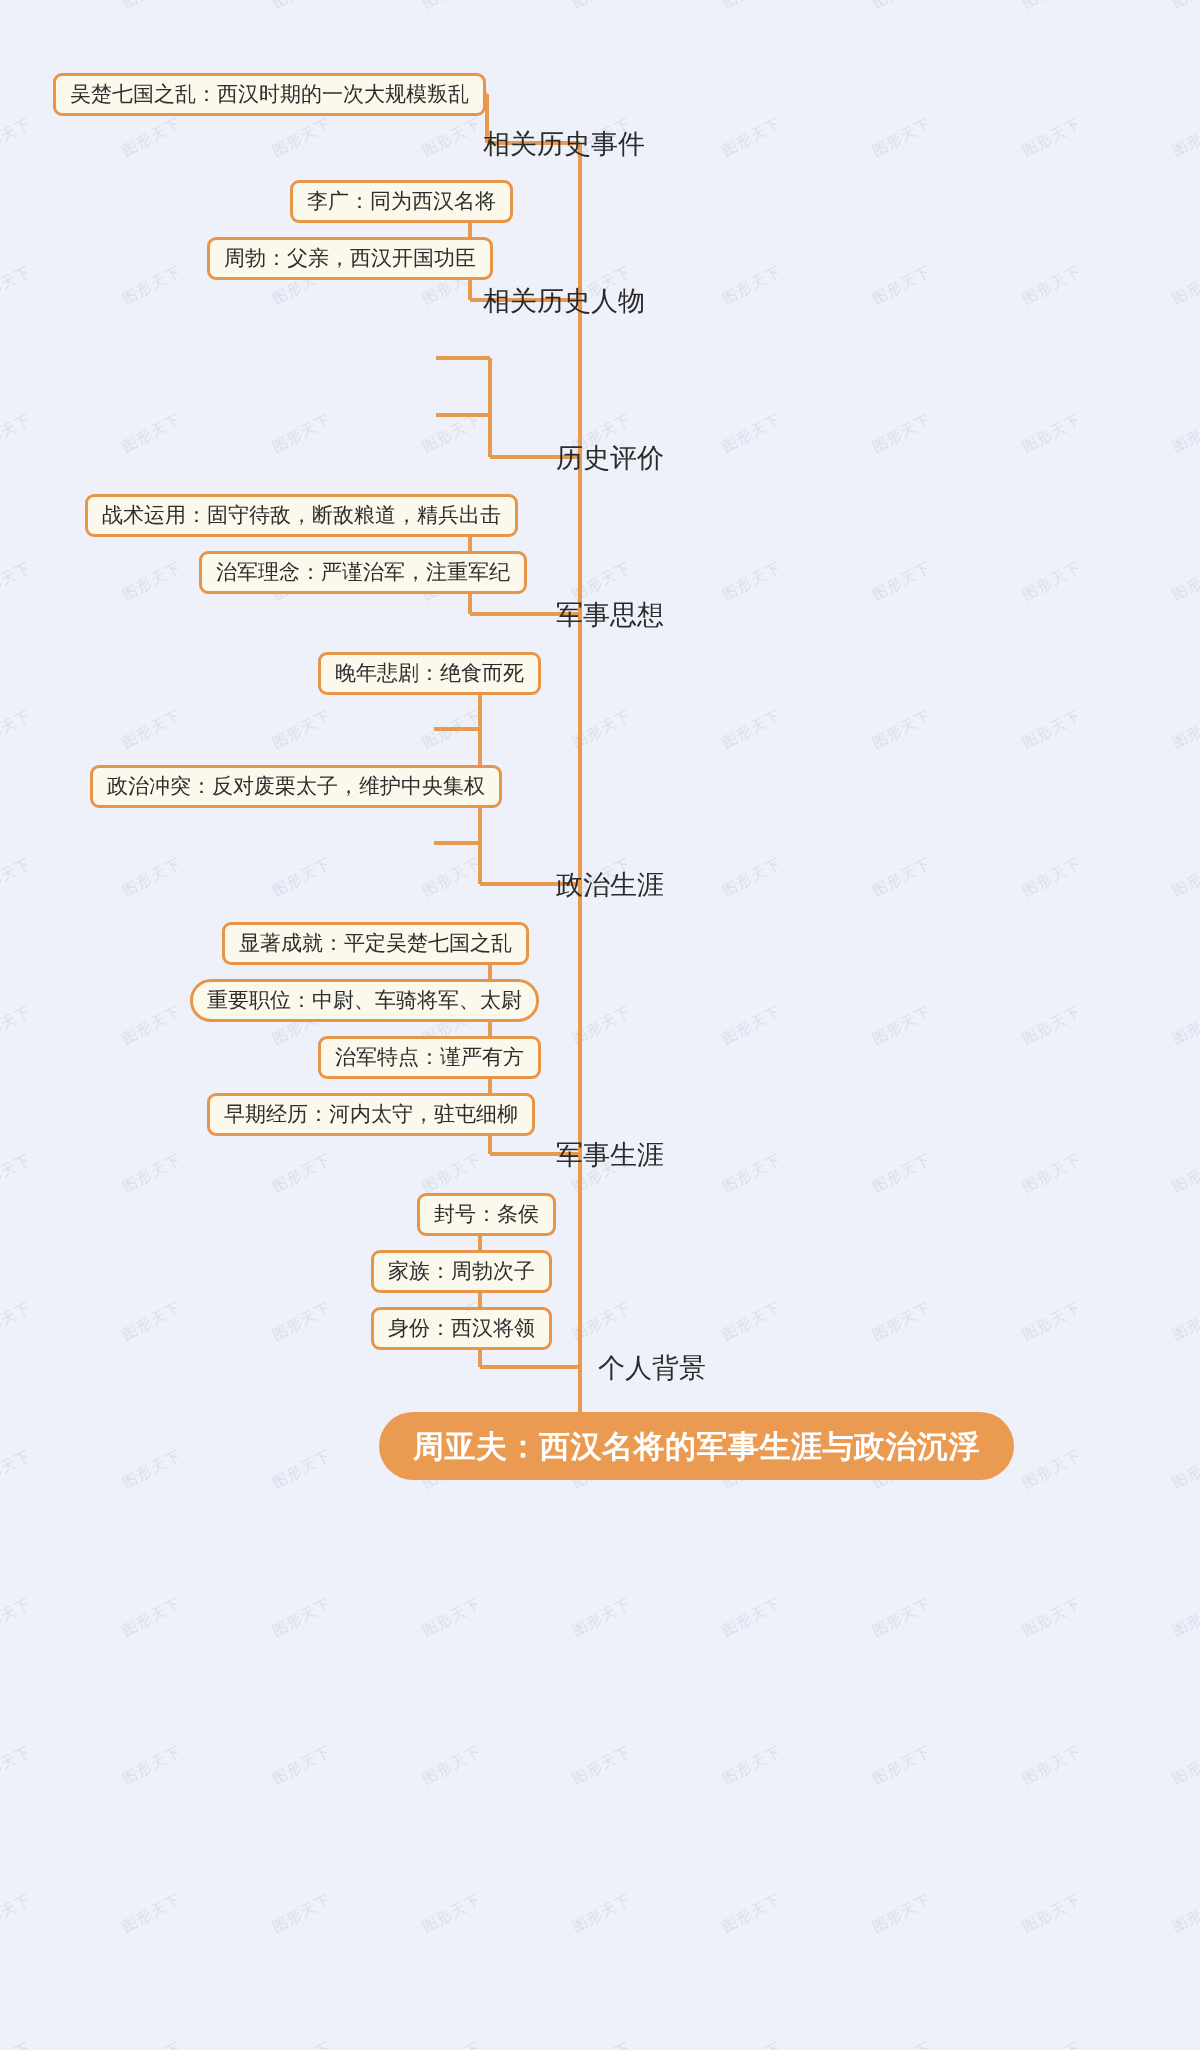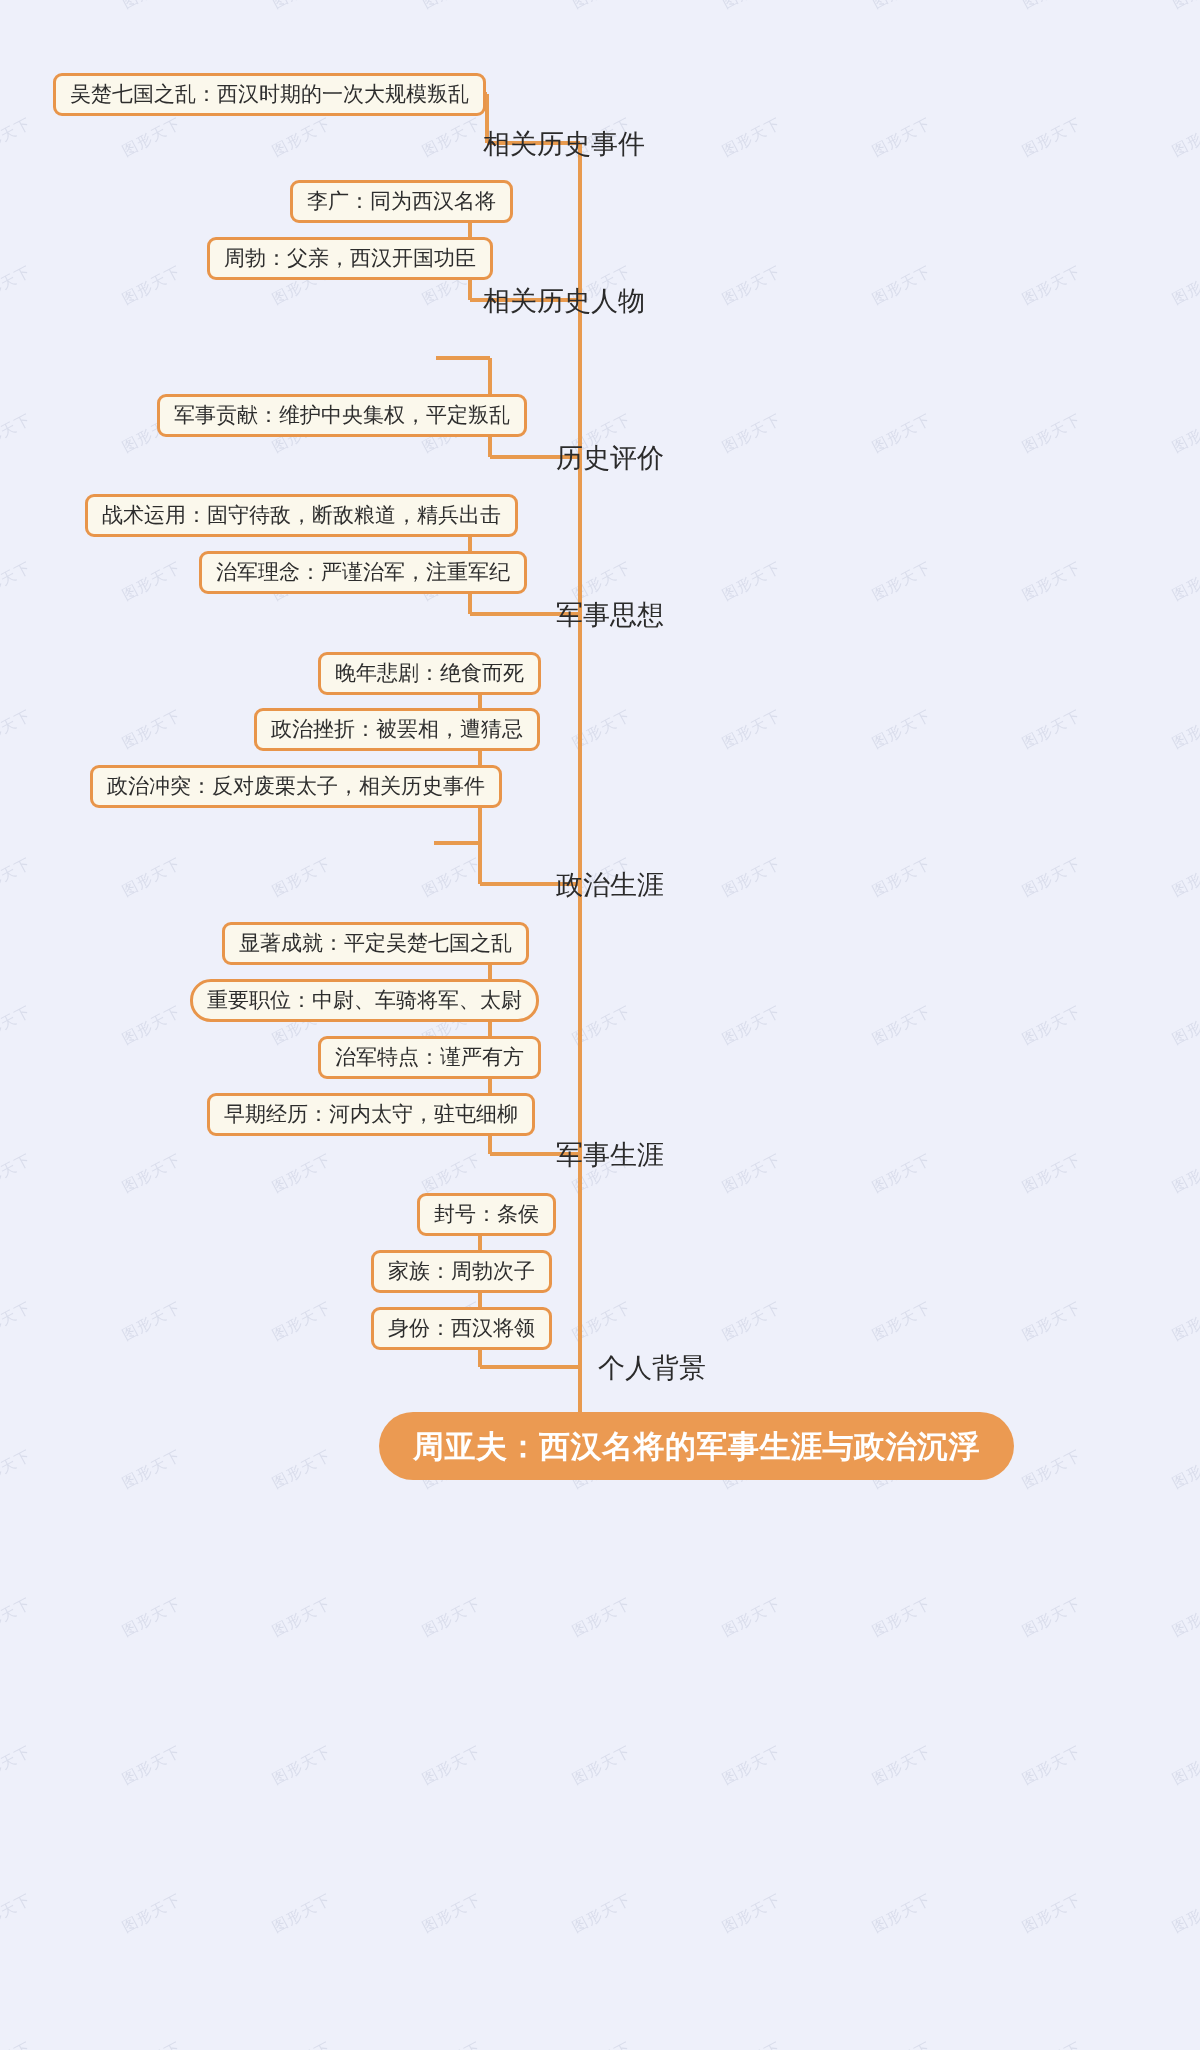--- a/index.html
+++ b/index.html
@@ -282,28 +282,26 @@
       <div class="line h" style="left: 437px; top: 1212px; width: 43px; height: 4px;"></div>
       <div class="line h" style="left: 453px; top: 1269px; width: 27px; height: 4px;"></div>
       <div class="line h" style="left: 453px; top: 1326px; width: 27px; height: 4px;"></div>
     </div>
 
   <div class="leaf" style="left:53px; top:73px;">吴楚七国之乱：西汉时期的一次大规模叛乱</div>
 
   <div class="leaf" style="left:290px; top:180px;">李广：同为西汉名将</div>
   <div class="leaf" style="left:207px; top:237px;">周勃：父亲，西汉开国功臣</div>
 
-  <div class="leaf" style="left:157px; top:394px;">军事贡献：维护中央集权，平定叛乱</div>
 
   <div class="leaf" style="left:85px; top:494px;text-align:center;">战术运用：固守待敌，断敌粮道，精兵出击</div>
   <div class="leaf" style="left:199px; top:551px;">治军理念：严谨治军，注重军纪</div>
 
   <div class="leaf" style="left:318px; top:652px;">晚年悲剧：绝食而死</div>
-  <div class="leaf" style="left:254px; top:708px;">政治挫折：被罢相，遭猜忌</div>
-  <div class="leaf" style="left:90px; top:765px;">政治冲突：反对废栗太子，相关历史事件</div>
+  <div class="leaf" style="left:90px; top:765px;">政治冲突：反对废栗太子，维护中央集权</div>
 
   <div class="leaf" style="left:222px; top:922px;">显著成就：平定吴楚七国之乱</div>
   <div class="leaf" style="left:190px; top:979px;border-radius:21px;">重要职位：中尉、车骑将军、太尉</div>
   <div class="leaf" style="left:318px; top:1036px;">治军特点：谨严有方</div>
   <div class="leaf" style="left:207px; top:1093px;">早期经历：河内太守，驻屯细柳</div>
 
   <div class="leaf" style="left:417px; top:1193px;">封号：条侯</div>
   <div class="leaf" style="left:371px; top:1250px;">家族：周勃次子</div>
   <div class="leaf" style="left:371px; top:1307px;">身份：西汉将领</div>
 

